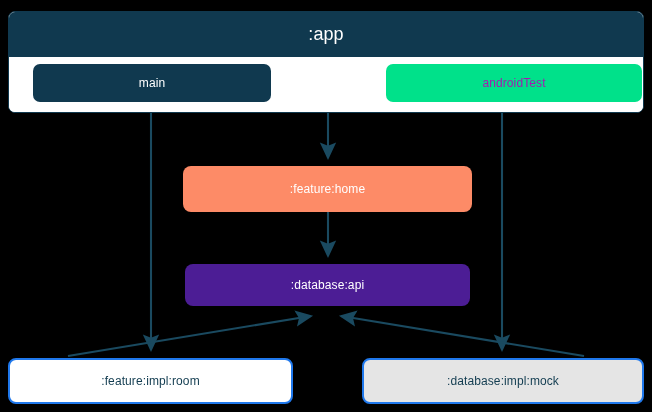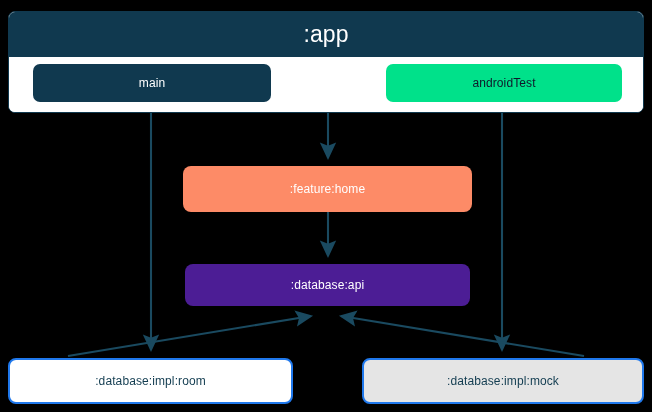--- a/index.html
+++ b/index.html
@@ -52,21 +52,21 @@
     height: 102px;
     border: 1px solid #10394f;
   }
   .subgraph-header {
     height: 45px;
     background: #10394f;
     color: #ffffff;
     display: flex;
     align-items: center;
     justify-content: center;
-    font-size: 23px;
+    font-size: 18px;
     letter-spacing: 0.1px;
   }
   .subgraph-body {
     height: 55px;
     background: #ffffff;
     position: relative;
   }
 
   
   .node {
@@ -88,24 +88,24 @@
     top: 7px;
     width: 238px;
     height: 38px;
     background: #10394f;
     color: #ffffff;
     border-radius: 7px;
   }
   #node-androidtest {
     left: 377px;
     top: 7px;
-    width: 236px;
+    width: 256px;
     height: 38px;
     background: #00e18a;
-    color: #0f172a;
+    color: #a21caf;
     border-radius: 7px;
   }
 
   
   #node-feature-home {
     left: 183px;
     top: 166px;
     width: 289px;
     height: 46px;
     background: #fd8b67;
@@ -180,17 +180,17 @@
     <div class="subgraph-body">
       <div class="node" id="node-main">main</div>
       <div class="node" id="node-androidtest">androidTest</div>
     </div>
   </div>
 
   <div class="node" id="node-feature-home">:feature:home</div>
 
   <div class="node" id="node-database-api">:database:api</div>
 
-  <div class="node" id="node-database-impl-room">:database:impl:room</div>
+  <div class="node" id="node-database-impl-room">:feature:impl:room</div>
 
   <div class="node" id="node-database-impl-mock">:database:impl:mock</div>
 
 </div>
 
 </body></html>

